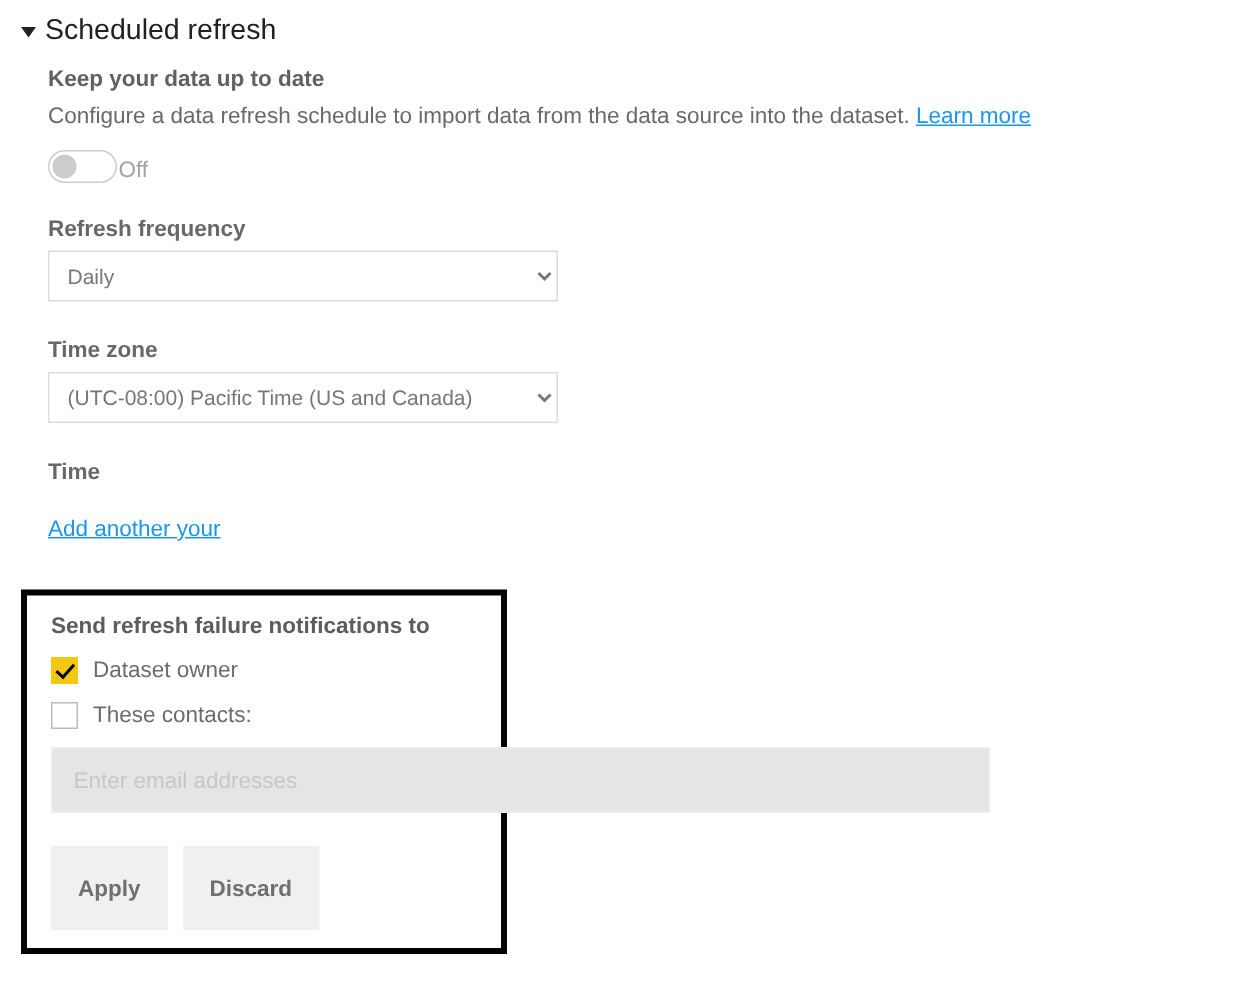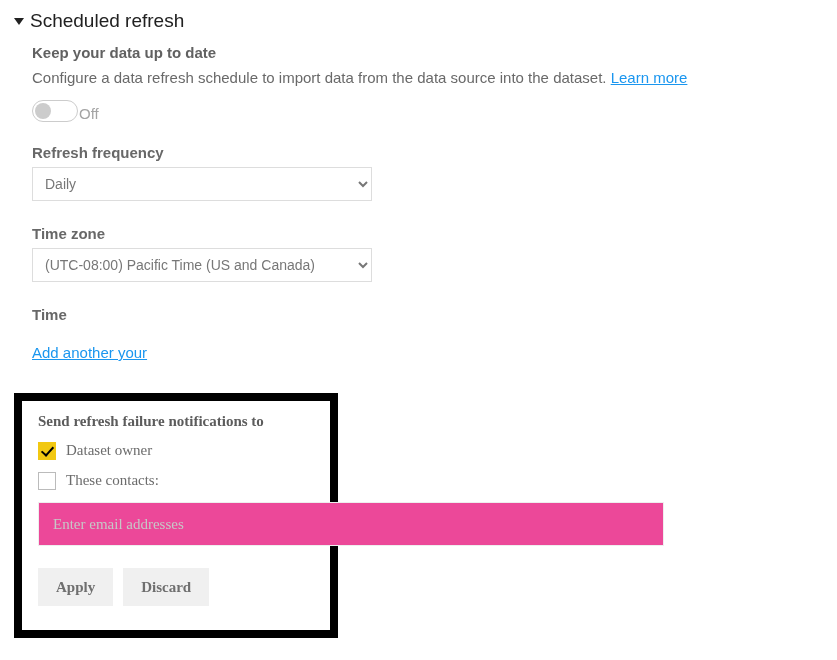--- a/index.html
+++ b/index.html
@@ -107,25 +107,24 @@
       font-weight: 600;
       color: #686868;
       margin-bottom: 8px;
     }
     .add-time-link {
       font-size: 15px;
       display: inline-block;
       margin-bottom: 32px;
     }
     .highlight-box {
-      border: 8px solid #000000;
-      padding: 12px 16px 24px 16px;
+      border: 4px solid #000000;
+      padding: 12px 16px 12px 16px;
       margin-left: -18px;
       width: 324px;
-      font-family: Liberation Serif, serif;
     }
     .notify-heading {
       font-size: 15px;
       font-weight: 600;
       color: #5c5c5c;
       margin-bottom: 12px;
     }
     .checkbox-row {
       display: flex;
       gap: 10px;
@@ -159,35 +158,35 @@
       color: #6c6c6c;
     }
     .email-box {
       margin-top: 8px;
       margin-bottom: 22px;
     }
     .email-input {
       width: 626px;
       height: 44px;
       border: 1px solid #eee;
-      background: #ec4899;
+      background: #e5e5e5;
       padding: 0 14px;
       font-family: inherit;
       font-size: 15px;
       color: #333;
     }
     .email-input::placeholder {
       color: #c7c7c7;
     }
     .btn-row {
       display: flex;
       gap: 10px;
     }
     .btn {
-      height: 38px;
+      height: 56px;
       padding: 0 18px;
       border: none;
       background: #f0f0f0;
       color: #6f6f6f;
       font-family: inherit;
       font-size: 15px;
       font-weight: 600;
       cursor: pointer;
     }
   </style>

